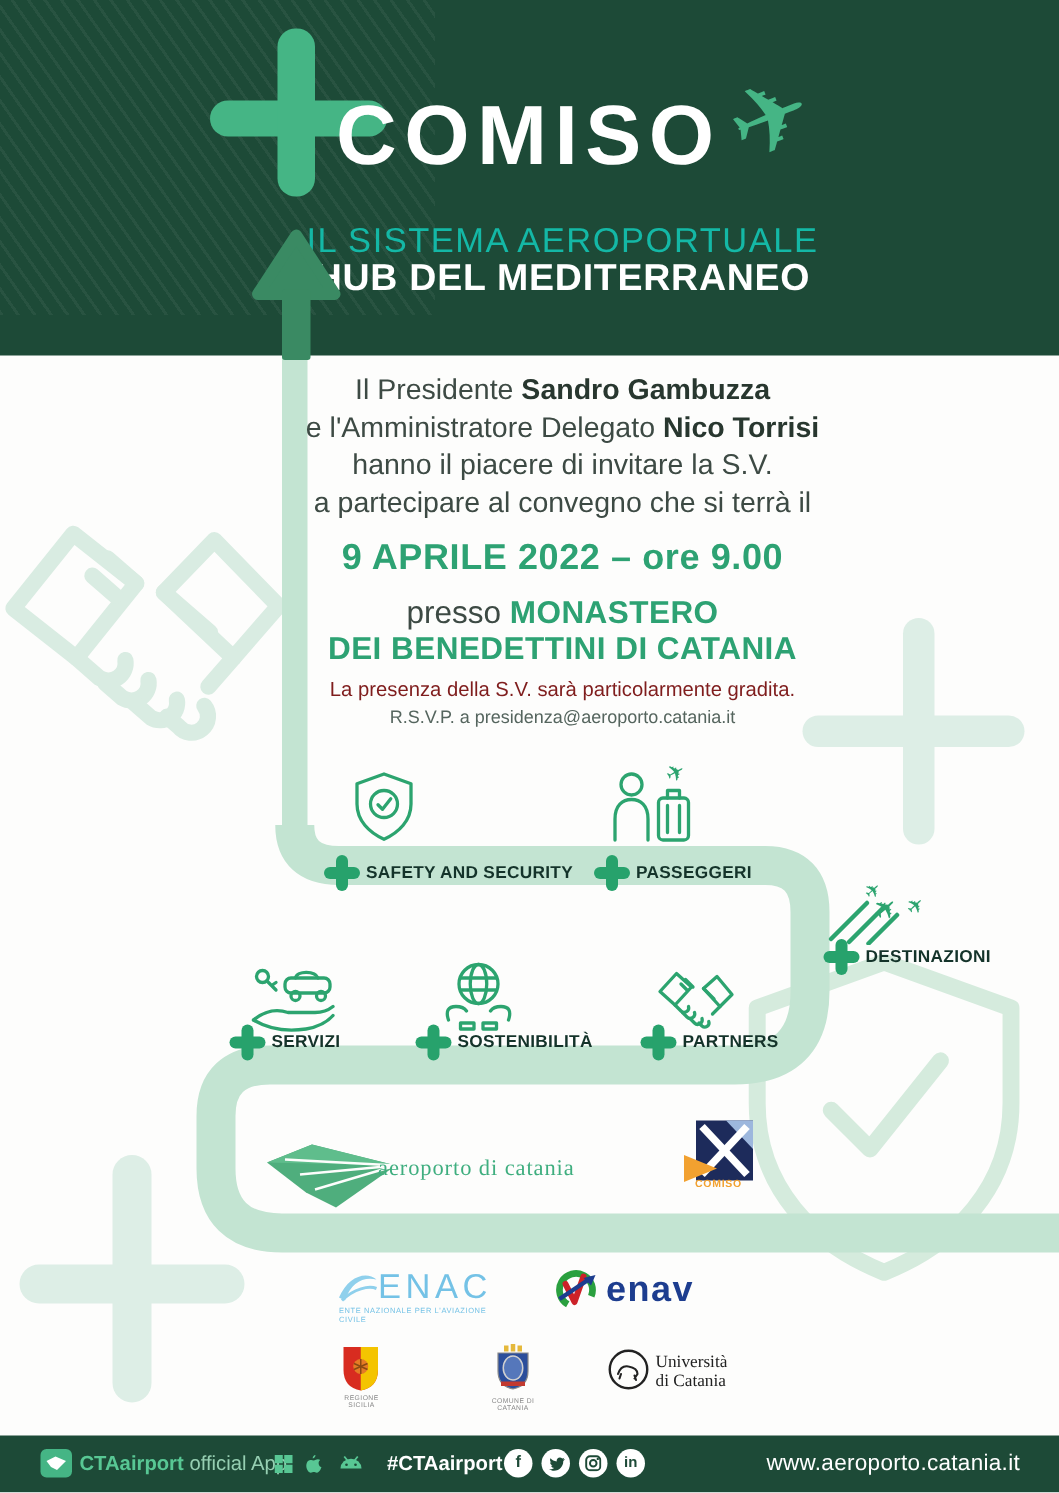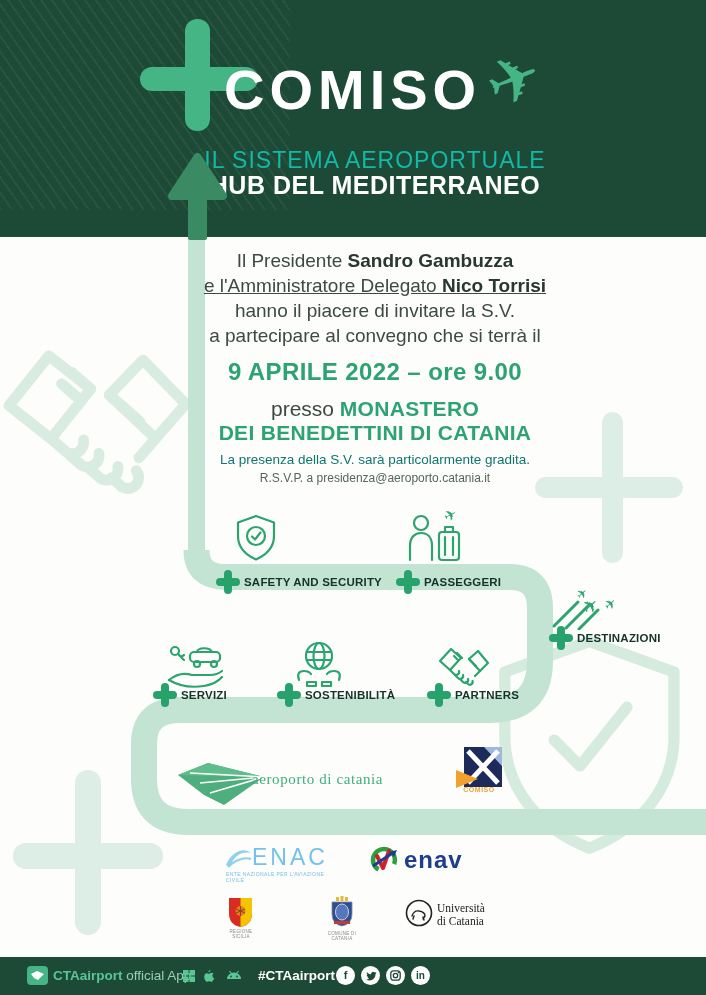--- a/index.html
+++ b/index.html
@@ -17,29 +17,29 @@
   .hplane{position:absolute;left:487px;top:48px;font-family:"DejaVu Sans",sans-serif;color:#45b585;font-size:64px;
           transform:rotate(-22deg);z-index:1;line-height:1;}
   .sub1{position:absolute;left:120px;top:147px;width:510px;text-align:center;color:#14b8a6;font-size:23px;letter-spacing:1px;}
   .sub2{position:absolute;left:120px;top:171px;width:510px;text-align:center;color:#ffffff;font-size:25px;font-weight:800;letter-spacing:.5px;}
   .sub3{position:absolute;left:120px;top:199px;width:510px;text-align:center;color:#2fa474;font-size:19px;font-weight:800;letter-spacing:.8px;}
   
   .bgsvg{position:absolute;left:0;top:0;z-index:2;pointer-events:none;}
   
   .invite{position:absolute;left:120px;top:0;width:510px;text-align:center;z-index:3;color:#3d4a44;}
   .il1{position:absolute;left:0;top:250px;width:510px;font-size:19px;}
-  .il2{position:absolute;left:0;top:275px;width:510px;font-size:19px;text-decoration:underline;}
+  .il2{position:absolute;left:0;top:275px;width:510px;font-size:19px;}
   .il3{position:absolute;left:0;top:300px;width:510px;font-size:19px;}
   .il4{position:absolute;left:0;top:325px;width:510px;font-size:19px;}
   .invite b{color:#28372f;}
   .date{position:absolute;left:0;top:358px;width:510px;font-size:24px;font-weight:800;color:#2da273;letter-spacing:.4px;}
   .venue1{position:absolute;left:0;top:397px;width:510px;font-size:21px;color:#3d4a44;}
   .venue1 b{color:#2da273;font-weight:800;letter-spacing:.3px;}
   .venue2{position:absolute;left:0;top:421px;width:510px;font-size:21px;font-weight:800;color:#2da273;letter-spacing:.3px;}
-  .note{position:absolute;left:0;top:452px;width:510px;font-size:13.5px;color:#0f766e;}
+  .note{position:absolute;left:0;top:452px;width:510px;font-size:13.5px;color:#7f1d1d;}
   .rsvp{position:absolute;left:0;top:471px;width:510px;font-size:12px;color:#55655e;}
   
   .rm{z-index:3;}
   .plus{width:24px;height:24px;}
   .plus::before{content:"";position:absolute;left:0;top:8px;width:24px;height:8px;border-radius:4px;background:#27a26c;}
   .plus::after{content:"";position:absolute;left:8px;top:0;width:8px;height:24px;border-radius:4px;background:#27a26c;}
   .rmlabel{font-size:11.5px;font-weight:800;color:#14332а;color:#14332a;letter-spacing:.2px;white-space:nowrap;}
   .ic{stroke:#2ca46f;fill:none;stroke-width:2.2;stroke-linecap:round;stroke-linejoin:round;}
   .icplane{font-family:"DejaVu Sans",sans-serif;fill:#2ca46f;}
   
@@ -305,15 +305,16 @@
       </svg>
     </div>
     <div class="soc" style="left:386px">
       <svg width="11" height="11" viewBox="0 0 11 11" style="margin-top:4px">
         <rect x="0.8" y="0.8" width="9.4" height="9.4" rx="2.6" stroke="#1d4a37" stroke-width="1.3" fill="none"></rect>
         <circle cx="5.5" cy="5.5" r="2.2" stroke="#1d4a37" stroke-width="1.3" fill="none"></circle>
         <circle cx="8.5" cy="2.6" r="0.8" fill="#1d4a37"></circle>
       </svg>
     </div>
     <div class="soc" style="left:411px;font-size:10px">in</div>
+    <div class="website">www.aeroporto.catania.it</div>
   </div>
 
 </div>
 
 </body></html>

